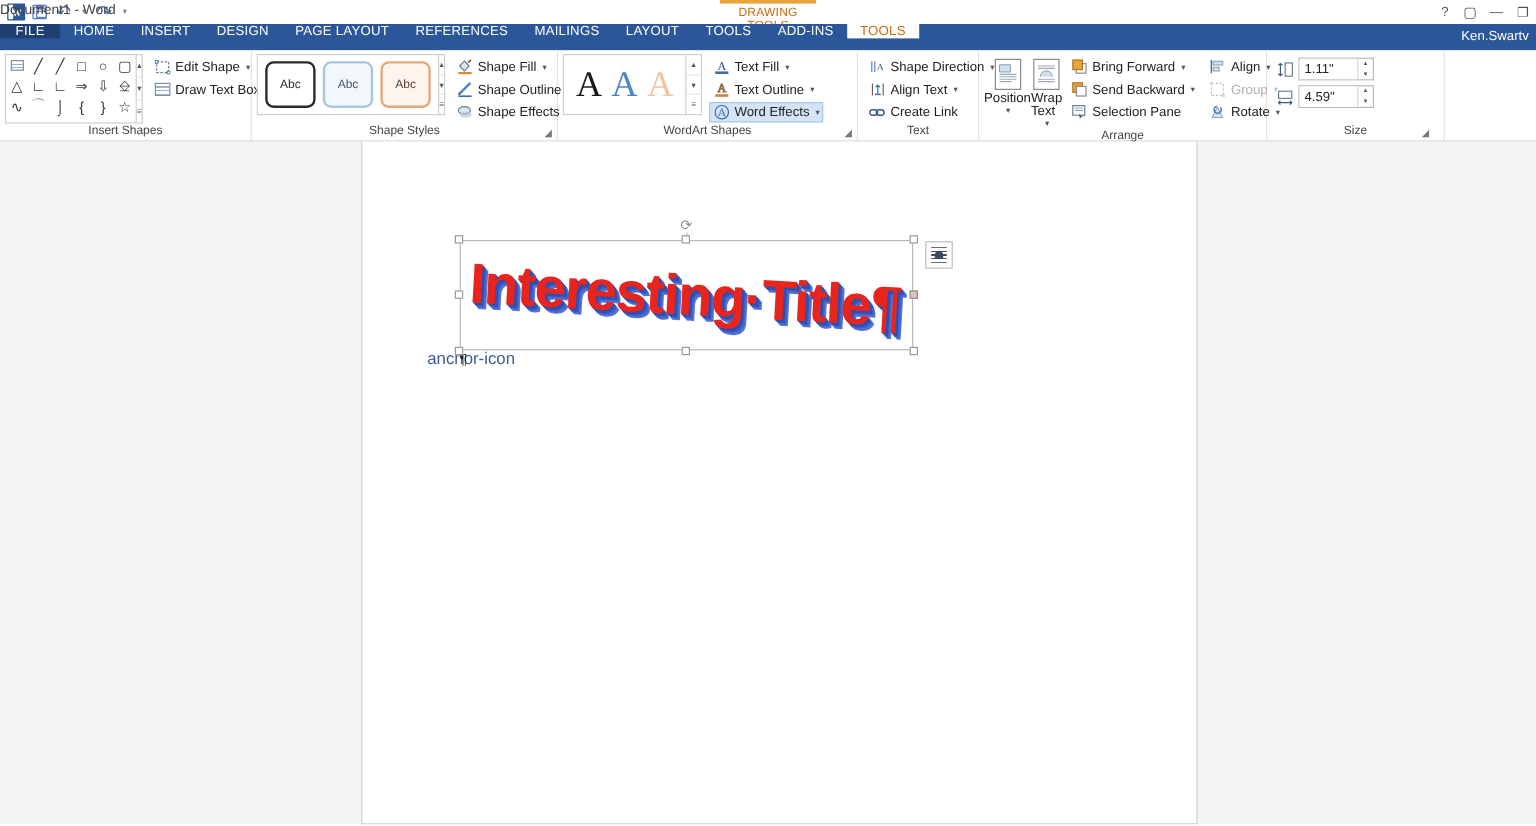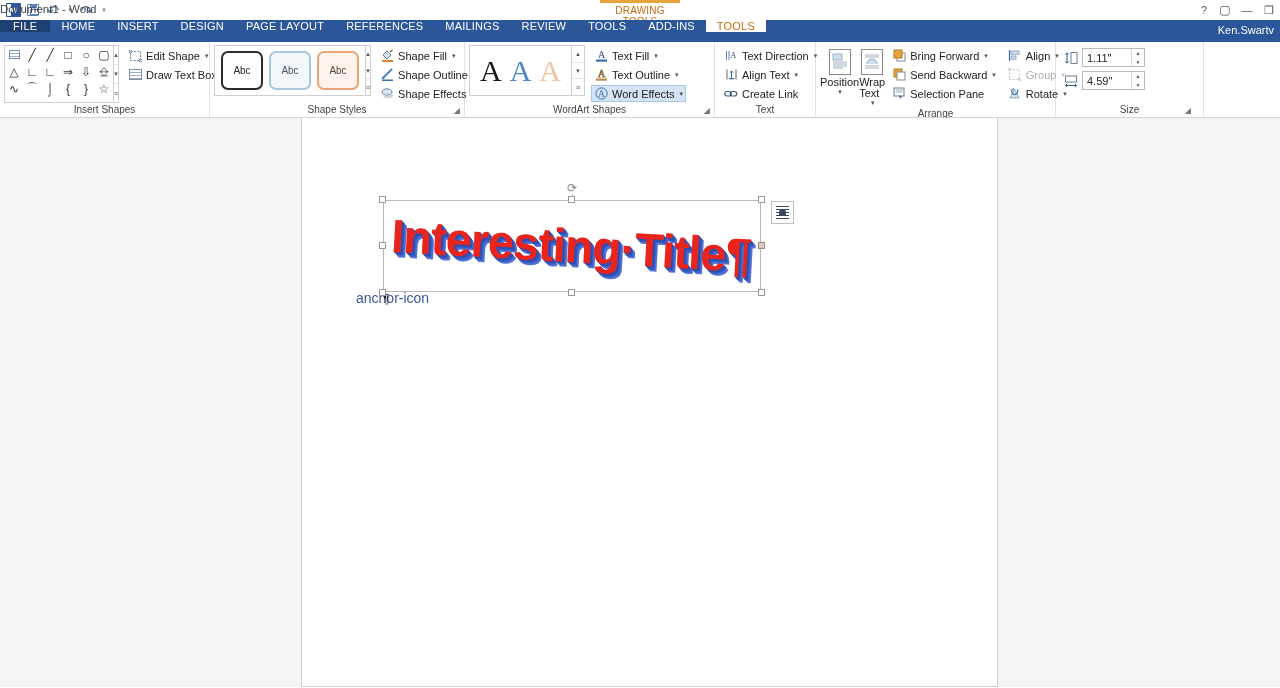--- a/index.html
+++ b/index.html
@@ -386,21 +386,21 @@
 </div>
 
 <div class="tabstrip">
   <div class="tab-file">FILE</div>
   <div class="tab">HOME</div>
   <div class="tab">INSERT</div>
   <div class="tab">DESIGN</div>
   <div class="tab">PAGE LAYOUT</div>
   <div class="tab">REFERENCES</div>
   <div class="tab">MAILINGS</div>
-  <div class="tab">REVIEW</div>
+  <div class="tab">LAYOUT</div>
   <div class="tab">TOOLS</div>
   <div class="tab">ADD-INS</div>
   <div class="tab active">TOOLS</div>
   <div class="user-name">Ken.Swartv</div>
 </div>
 
 <div class="ribbon">
 
   <div class="rgroup" style="width:210px">
     <div class="rgroup-body">
@@ -561,21 +561,21 @@
   <div class="rgroup" style="width:101px">
     <div class="rgroup-body">
       <div class="menu-col" style="padding-left:2px">
         <div class="mitem">
           <span class="micon">
             <svg width="13" height="13" viewBox="0 0 13 13">
                 <path d="M1.5 2 v9 M4 2 v9" stroke="#5b7fb8" stroke-width="1"></path>
                 <text x="8.5" y="9" font-size="8" text-anchor="middle" fill="#2b4a7a" font-family="serif">A</text>
               </svg>
           </span>
-          <span>Text Direction</span>
+          <span>Shape Direction</span>
           <span class="mcaret">▾</span>
         </div>
         <div class="mitem">
           <span class="micon">
             <svg width="13" height="13" viewBox="0 0 13 13">
                 <path d="M2 1.5 v10 M11 1.5 v10" stroke="#555" stroke-width="0.9"></path>
                 <path d="M6.5 3 v7 M4.8 4.7 L6.5 3 L8.2 4.7" stroke="#3b6ea8" stroke-width="1" fill="none"></path>
                 <rect x="4" y="10" width="5" height="1.3" fill="#3b6ea8"></rect>
               </svg>
           </span>

